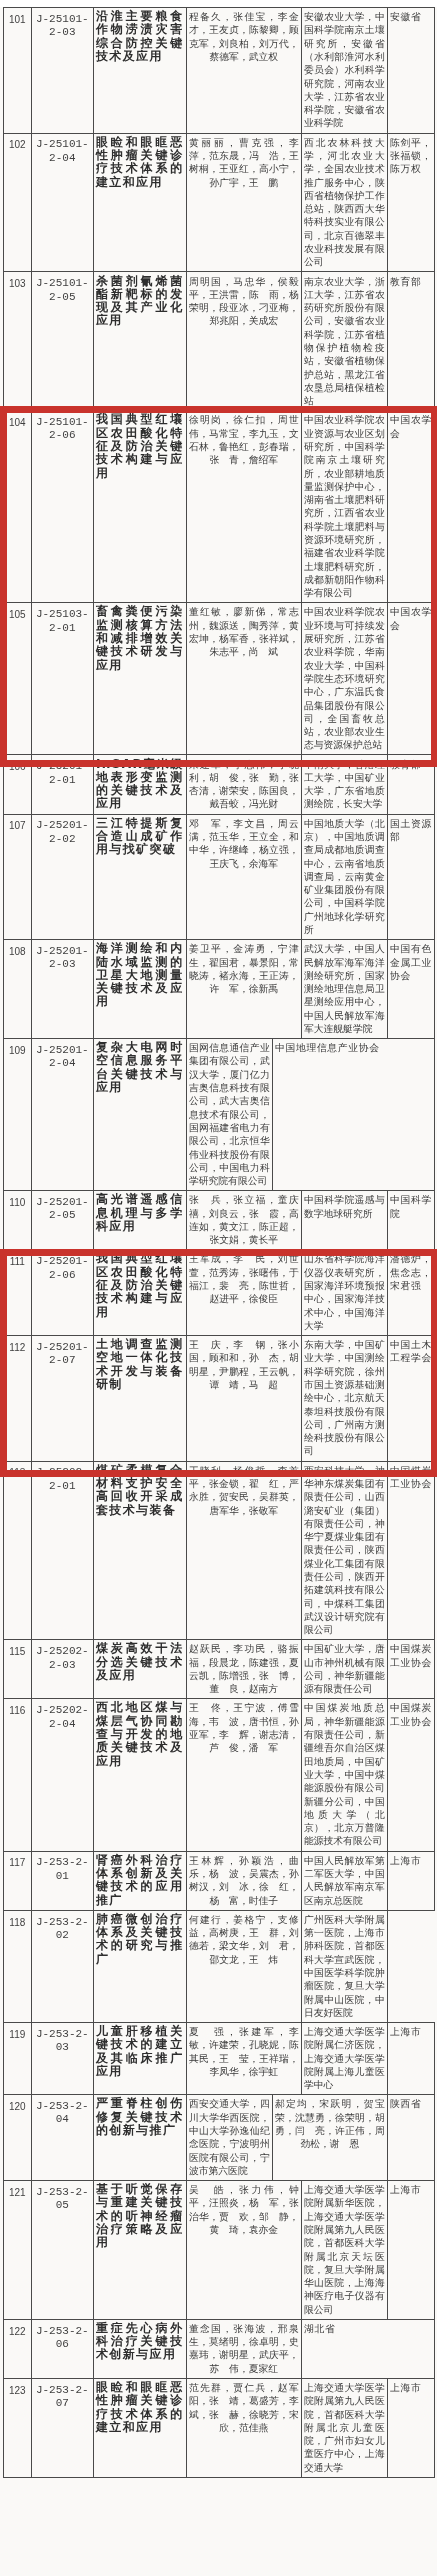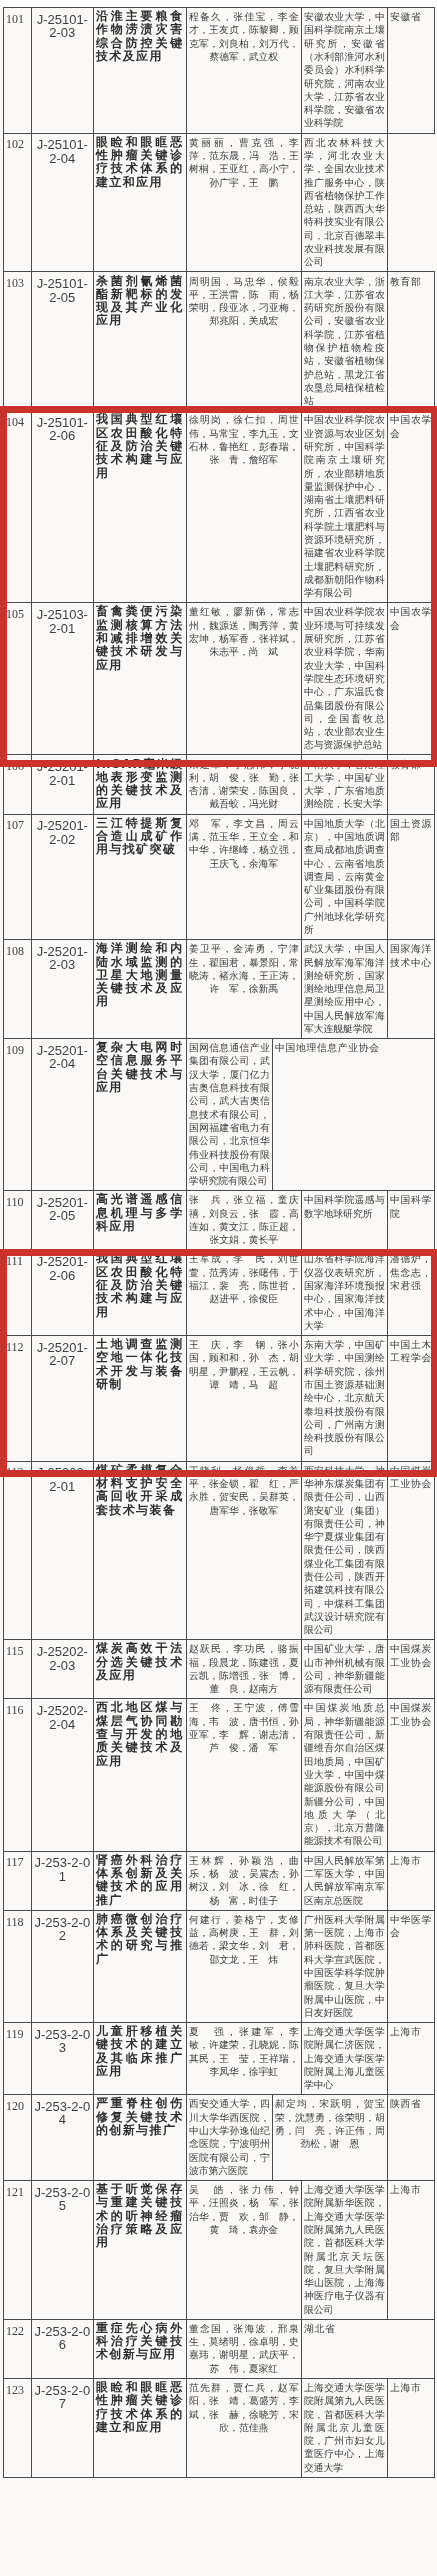--- a/index.html
+++ b/index.html
@@ -21,30 +21,30 @@
   .cell {
     border-right:1.4px solid #4a4a4a;
     padding:2.1px 2.1px 2.8px 2.1px;
     box-sizing:border-box;
     font-size:9.8px;
     line-height:13.3px;
     overflow:hidden;
   }
   .c-no {
     width:28px; flex:0 0 28px;
-    padding-top:4.9px;
-    font-family:Liberation Serif, serif;
-    font-size:12px; color:#3f3f3f;
+    text-align:center; padding-top:4.9px;
+    font-family:Liberation Sans, sans-serif;
+    font-size:10px; color:#3f3f3f;
   }
   .c-code {
     width:62px; flex:0 0 62px;
     text-align:center; padding-top:4.9px;
     word-break:break-all;
-    font-family:Liberation Sans, sans-serif;
-    font-size:13px; color:#3f3f3f;
+    font-family:Liberation Mono, monospace;
+    font-size:11px; color:#3f3f3f;
   }
   .c-title {
     width:93px; flex:0 0 93px;
     font-family:"DejaVu Sans","Liberation Sans",sans-serif;
     font-weight:bold; color:#2e2e2e;
     font-size:12px; letter-spacing:1.4px;
     text-align:justify;
   }
   .c-people {
     width:115px; flex:0 0 115px;
@@ -72,20 +72,21 @@
     <div class="cell c-orgs">安徽农业大学，中国科学院南京土壤研究所，安徽省（水利部淮河水利委员会）水利科学研究院，河南农业大学，江苏省农业科学院，安徽省农业科学院</div>
     <div class="cell c-rec">安徽省</div>
   </div>
 
   <div class="row">
     <div class="cell c-no">102</div>
     <div class="cell c-code">J-25101-2-04</div>
     <div class="cell c-title">眼睑和眼眶恶性肿瘤关键诊疗技术体系的建立和应用</div>
     <div class="cell c-people">黄丽丽，曹克强，李　萍，范东晟，冯　浩，王树桐，王亚红，高小宁，孙广宇，王　鹏</div>
     <div class="cell c-orgs">西北农林科技大学，河北农业大学，全国农业技术推广服务中心，陕西省植物保护工作总站，陕西西大华特科技实业有限公司，北京百德翠丰农业科技发展有限公司</div>
+    <div class="cell c-rec">陈剑平，张福锁，陈万权</div>
   </div>
 
   <div class="row">
     <div class="cell c-no">103</div>
     <div class="cell c-code">J-25101-2-05</div>
     <div class="cell c-title">杀菌剂氰烯菌酯新靶标的发现及其产业化应用</div>
     <div class="cell c-people">周明国，马忠华，侯毅平，王洪雷，陈　雨，杨荣明，段亚冰，刁亚梅，郑兆阳，关成宏</div>
     <div class="cell c-orgs">南京农业大学，浙江大学，江苏省农药研究所股份有限公司，安徽省农业科学院，江苏省植物保护植物检疫站，安徽省植物保护总站，黑龙江省农垦总局植保植检站</div>
     <div class="cell c-rec">教育部</div>
   </div>
@@ -125,21 +126,21 @@
     <div class="cell c-orgs">中国地质大学（北京），中国地质调查局成都地质调查中心，云南省地质调查局，云南黄金矿业集团股份有限公司，中国科学院广州地球化学研究所</div>
     <div class="cell c-rec">国土资源部</div>
   </div>
 
   <div class="row">
     <div class="cell c-no">108</div>
     <div class="cell c-code">J-25201-2-03</div>
     <div class="cell c-title">海洋测绘和内陆水域监测的卫星大地测量关键技术及应用</div>
     <div class="cell c-people">姜卫平，金涛勇，宁津生，翟国君，暴景阳，常晓涛，褚永海，王正涛，许　军，徐新禹</div>
     <div class="cell c-orgs">武汉大学，中国人民解放军海军海洋测绘研究所，国家测绘地理信息局卫星测绘应用中心，中国人民解放军海军大连舰艇学院</div>
-    <div class="cell c-rec">国家海洋技术中心</div>
+    <div class="cell c-rec">中国有色金属工业协会</div>
   </div>
 
   <div class="row">
     <div class="cell c-no">109</div>
     <div class="cell c-code">J-25201-2-04</div>
     <div class="cell c-title">复杂大电网时空信息服务平台关键技术与应用</div>
     <div class="cell c-orgs">国网信息通信产业集团有限公司，武汉大学，厦门亿力吉奥信息科技有限公司，武大吉奥信息技术有限公司，国网福建省电力有限公司，北京恒华伟业科技股份有限公司，中国电力科学研究院有限公司</div>
     <div class="cell c-rec">中国地理信息产业协会</div>
   </div>
 
@@ -206,21 +207,20 @@
     <div class="cell c-orgs">中国人民解放军第二军医大学，中国人民解放军南京军区南京总医院</div>
     <div class="cell c-rec">上海市</div>
   </div>
 
   <div class="row">
     <div class="cell c-no">118</div>
     <div class="cell c-code">J-253-2-02</div>
     <div class="cell c-title">肺癌微创治疗体系及关键技术的研究与推广</div>
     <div class="cell c-people">何建行，姜格宁，支修益，高树庚，王　群，刘德若，梁文华，刘　君，邵文龙，王　炜</div>
     <div class="cell c-orgs">广州医科大学附属第一医院，上海市肺科医院，首都医科大学宣武医院，中国医学科学院肿瘤医院，复旦大学附属中山医院，中日友好医院</div>
-    <div class="cell c-rec">中华医学会</div>
   </div>
 
   <div class="row">
     <div class="cell c-no">119</div>
     <div class="cell c-code">J-253-2-03</div>
     <div class="cell c-title">儿童肝移植关键技术的建立及其临床推广应用</div>
     <div class="cell c-people">夏　强，张建军，李　敏，许建荣，孔晓妮，陈其民，王　莹，王祥瑞，李凤华，徐宇虹</div>
     <div class="cell c-orgs">上海交通大学医学院附属仁济医院，上海交通大学医学院附属上海儿童医学中心</div>
     <div class="cell c-rec">上海市</div>
   </div>

